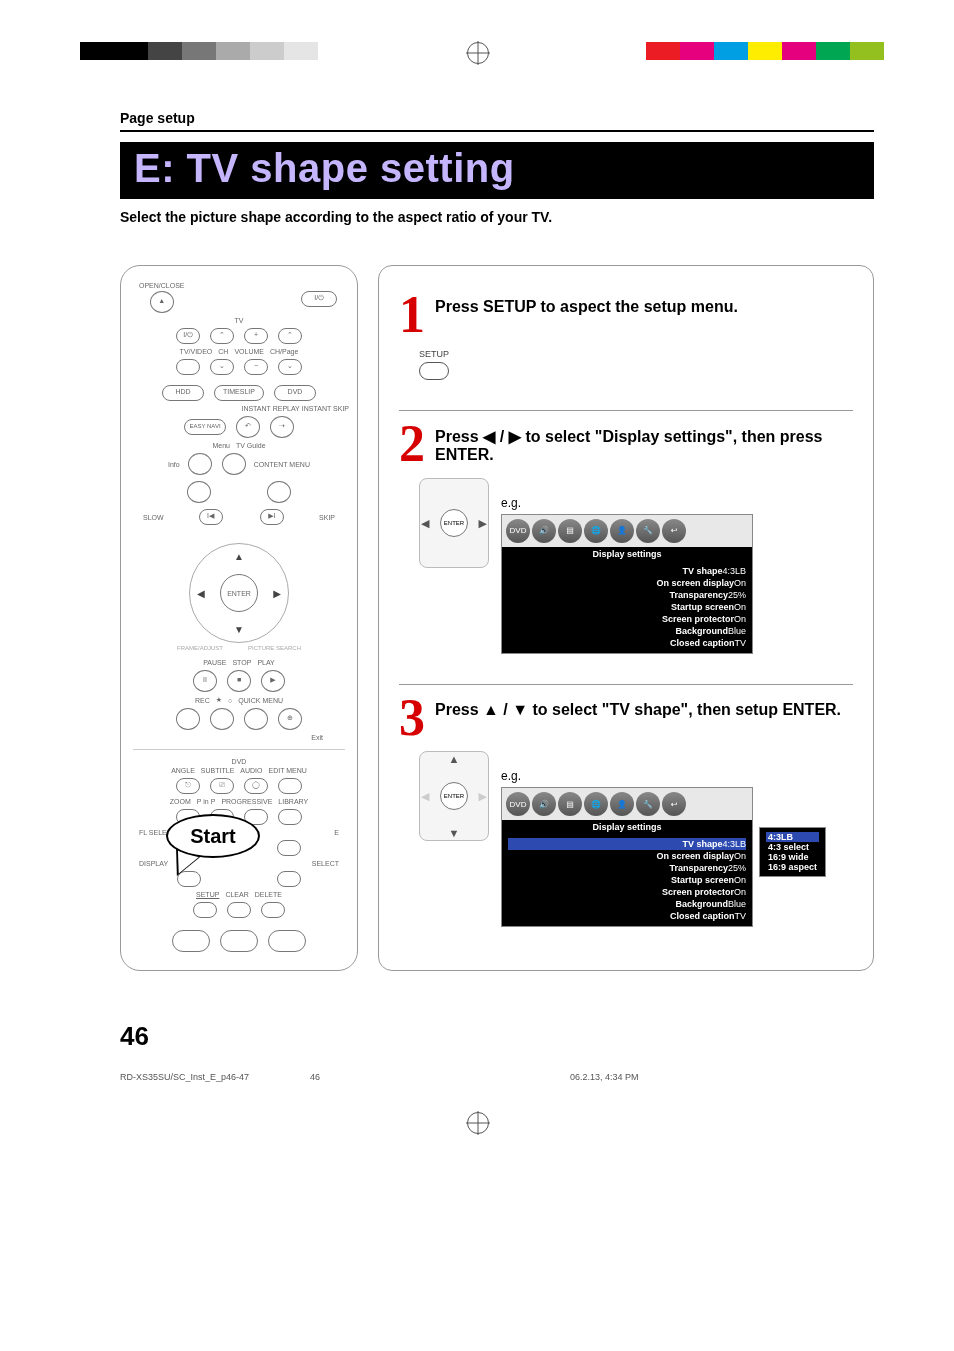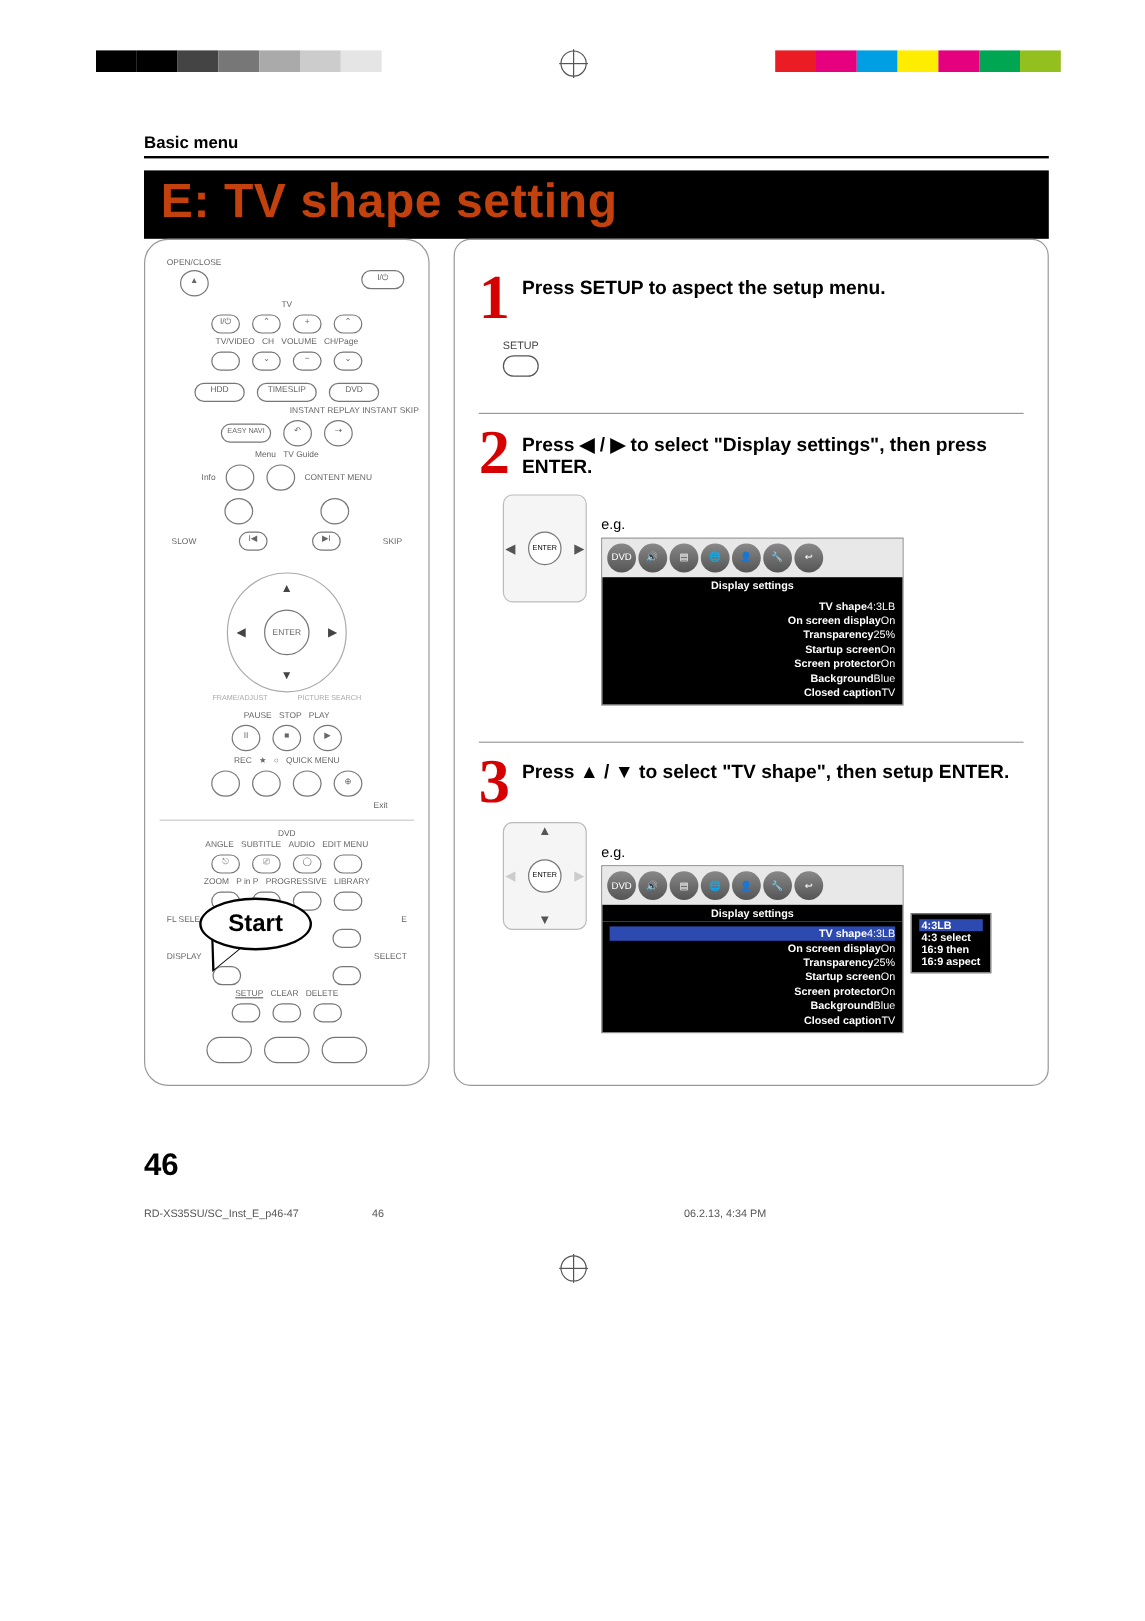--- a/index.html
+++ b/index.html
@@ -41,21 +41,21 @@
   }
   .breadcrumb {
     font-weight: bold;
     font-size: 14px;
     border-bottom: 2px solid #000;
     padding-bottom: 4px;
     margin-bottom: 10px;
   }
   .title-bar {
     background: #000;
-    color: #c2410c;
+    color: #c4b5fd;
     font-size: 40px;
     font-weight: bold;
     padding: 4px 14px 8px;
     font-family: Arial, Helvetica, sans-serif;
     font-stretch: condensed;
     letter-spacing: 0.5px;
   }
   .intro {
     font-weight: bold;
     font-size: 14px;
@@ -310,22 +310,23 @@
     <div class="crop-seg" style="width:34px;background:#ffed00"></div>
     <div class="crop-seg" style="width:34px;background:#e5007d"></div>
     <div class="crop-seg" style="width:34px;background:#00a651"></div>
     <div class="crop-seg" style="width:34px;background:#93c01f"></div>
     <div style="width:70px"></div>
   </div>
   <div class="registration" style="left:467px; top:42px;"></div>
 </div>
 
 <div class="content">
-  <div class="breadcrumb">Basic menu</div>
+  <div class="breadcrumb">Page setup</div>
   <div class="title-bar">E: TV shape setting</div>
+  <div class="intro">Select the picture shape according to the aspect ratio of your TV.</div>
 
   <div class="two-col">
 
     <div class="remote">
       <div class="row" style="justify-content:space-between;padding:0 10px">
         <div>
           <span class="rlabel">OPEN/CLOSE</span>
           <span class="rbtn circle">▲</span>
         </div>
         <span class="rbtn" style="width:34px">I/⏻</span>
@@ -611,21 +612,21 @@
                     </div>
                     <div class="menu-row">
                       <span class="k">Closed caption</span>
                       <span>TV</span>
                     </div>
                   </div>
               </div>
               <div class="popup" id="popup-3" style="margin-top:40px">
                   <div class="hl">4:3LB</div>
                   <div>4:3 select</div>
-                  <div>16:9 then</div>
+                  <div>16:9 wide</div>
                   <div>16:9 aspect</div>
                 </div>
             </div>
           </div>
         </div>
       </div>
 
     </div>
   </div>
 

